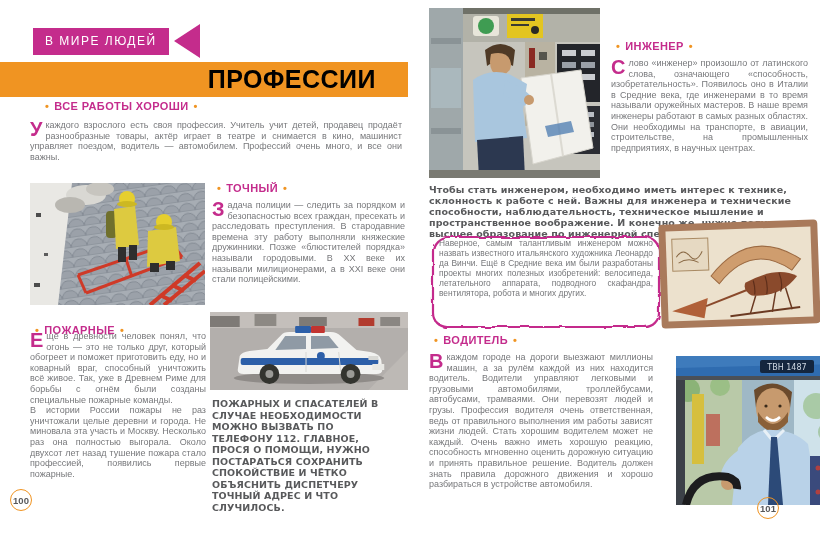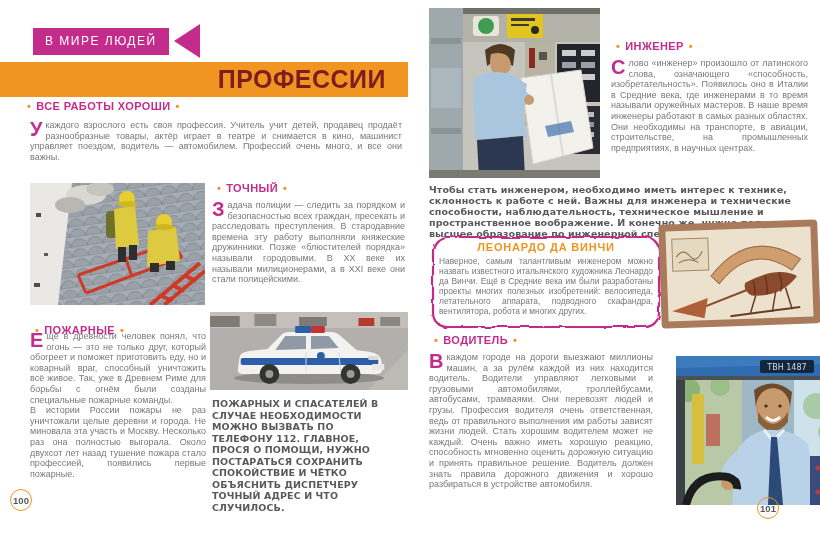--- a/index.html
+++ b/index.html
@@ -9,22 +9,22 @@
   }
   .abs{position:absolute;}
   
   .ribbon{left:33px;top:23px;display:flex;align-items:center;height:36px;}
   .ribbon-bar{background:var(--magenta);color:#fff;font-weight:normal;font-size:12px;
     letter-spacing:1.5px;line-height:27px;height:27px;padding:0 12px;}
   .ribbon-arrow{width:0;height:0;border-top:17px solid transparent;border-bottom:17px solid transparent;
     border-right:26px solid var(--magenta);margin-left:5px;}
   
   .title-bar{left:0;top:62px;width:408px;height:35px;background:var(--orange);
-    color:#7f1d1d;font-weight:bold;font-size:25px;letter-spacing:.5px;
-    text-align:right;line-height:35px;padding-right:22px;box-sizing:border-box;}
+    color:#000000;font-weight:bold;font-size:25px;letter-spacing:.5px;
+    text-align:right;line-height:35px;padding-right:32px;box-sizing:border-box;}
   
   .sec-head{font-weight:bold;font-size:11px;color:var(--magenta);letter-spacing:.4px;white-space:nowrap;}
   .sec-head .blt{color:var(--orange);font-size:11px;margin:0 5px;}
   
   .body-text{font-size:9px;line-height:10.6px;color:#77787b;text-align:justify;margin:0;}
   .body-text p{margin:0;}
   .dropcap{float:left;font-size:20px;line-height:18px;font-weight:bold;color:var(--magenta);
     margin:0 3px 0 0;}
   
   .caption{font-family:"DejaVu Sans",sans-serif;font-weight:bold;font-size:9.5px;
@@ -47,21 +47,21 @@
 </head>
 <body>
 
 <div class="abs ribbon">
   <div class="ribbon-bar">В МИРЕ ЛЮДЕЙ</div>
   <div class="ribbon-arrow"></div>
 </div>
 
 <div class="abs title-bar">ПРОФЕССИИ</div>
 
-<div class="abs sec-head" style="left:22px;top:100px;">
+<div class="abs sec-head" style="left:40px;top:100px;">
   <span class="blt">•</span><span>ВСЕ РАБОТЫ ХОРОШИ</span><span class="blt">•</span>
 </div>
 
 <div class="abs body-text" style="left:30px;top:120px;width:372px;">
   <span class="dropcap">У</span><span>каждого взрослого есть своя профессия. Учитель учит детей, продавец продаёт разнообразные товары, актёр играет в театре и снимается в кино, машинист управляет поездом, водитель — автомобилем. Профессий очень много, и все они важны.</span>
 </div>
 
 <figure class="abs photo" style="left:30px;top:183px;width:175px;height:122px;margin:0;">
   <svg viewBox="0 0 175 122" preserveAspectRatio="none">
     <rect width="175" height="122" fill="#a7adb4"></rect>
@@ -212,21 +212,20 @@
   <svg class="leo-border" viewBox="0 0 234 98" preserveAspectRatio="none">
     <defs>
       <filter id="squiggle" x="-10%" y="-10%" width="120%" height="120%">
         <feTurbulence type="fractalNoise" baseFrequency="0.08" numOctaves="3" seed="4" result="n"></feTurbulence>
         <feDisplacementMap in="SourceGraphic" in2="n" scale="4"></feDisplacementMap>
       </filter>
     </defs>
     <rect x="4" y="4" width="226" height="90" rx="14" fill="none" stroke="#c42c8c" stroke-width="2.2" filter="url(#squiggle)"></rect>
   </svg>
   <div class="leo-inner">
-    <div class="leo-title">ЛЕОНАРДО ДА ВИНЧИ</div>
     <div class="leo-text">Наверное, самым талантливым инженером можно назвать известного итальянского художника Леонардо да Винчи. Ещё в Средние века им были разработаны проекты многих полезных изобретений: велосипеда, летательного аппарата, подводного скафандра, вентилятора, робота и многих других.</div>
   </div>
 </div>
 
 <figure class="abs photo" style="left:659px;top:221px;width:161px;height:107px;margin:0;transform:rotate(-2deg);">
   <svg viewBox="0 0 161 107" preserveAspectRatio="none">
     <rect x="1" y="1" width="159" height="104" rx="4" fill="#a97a5b"></rect>
     <rect x="8" y="8" width="145" height="90" fill="#ece1cd"></rect>
     <rect x="14" y="16" width="36" height="32" fill="#e6d9c2" stroke="#a98a63" stroke-width="1"></rect>
     <path d="M18 34 q7 -10 14 0 q6 7 12 -5 M20 40 q10 -6 20 0" stroke="#8a6a46" stroke-width="1" fill="none"></path>

